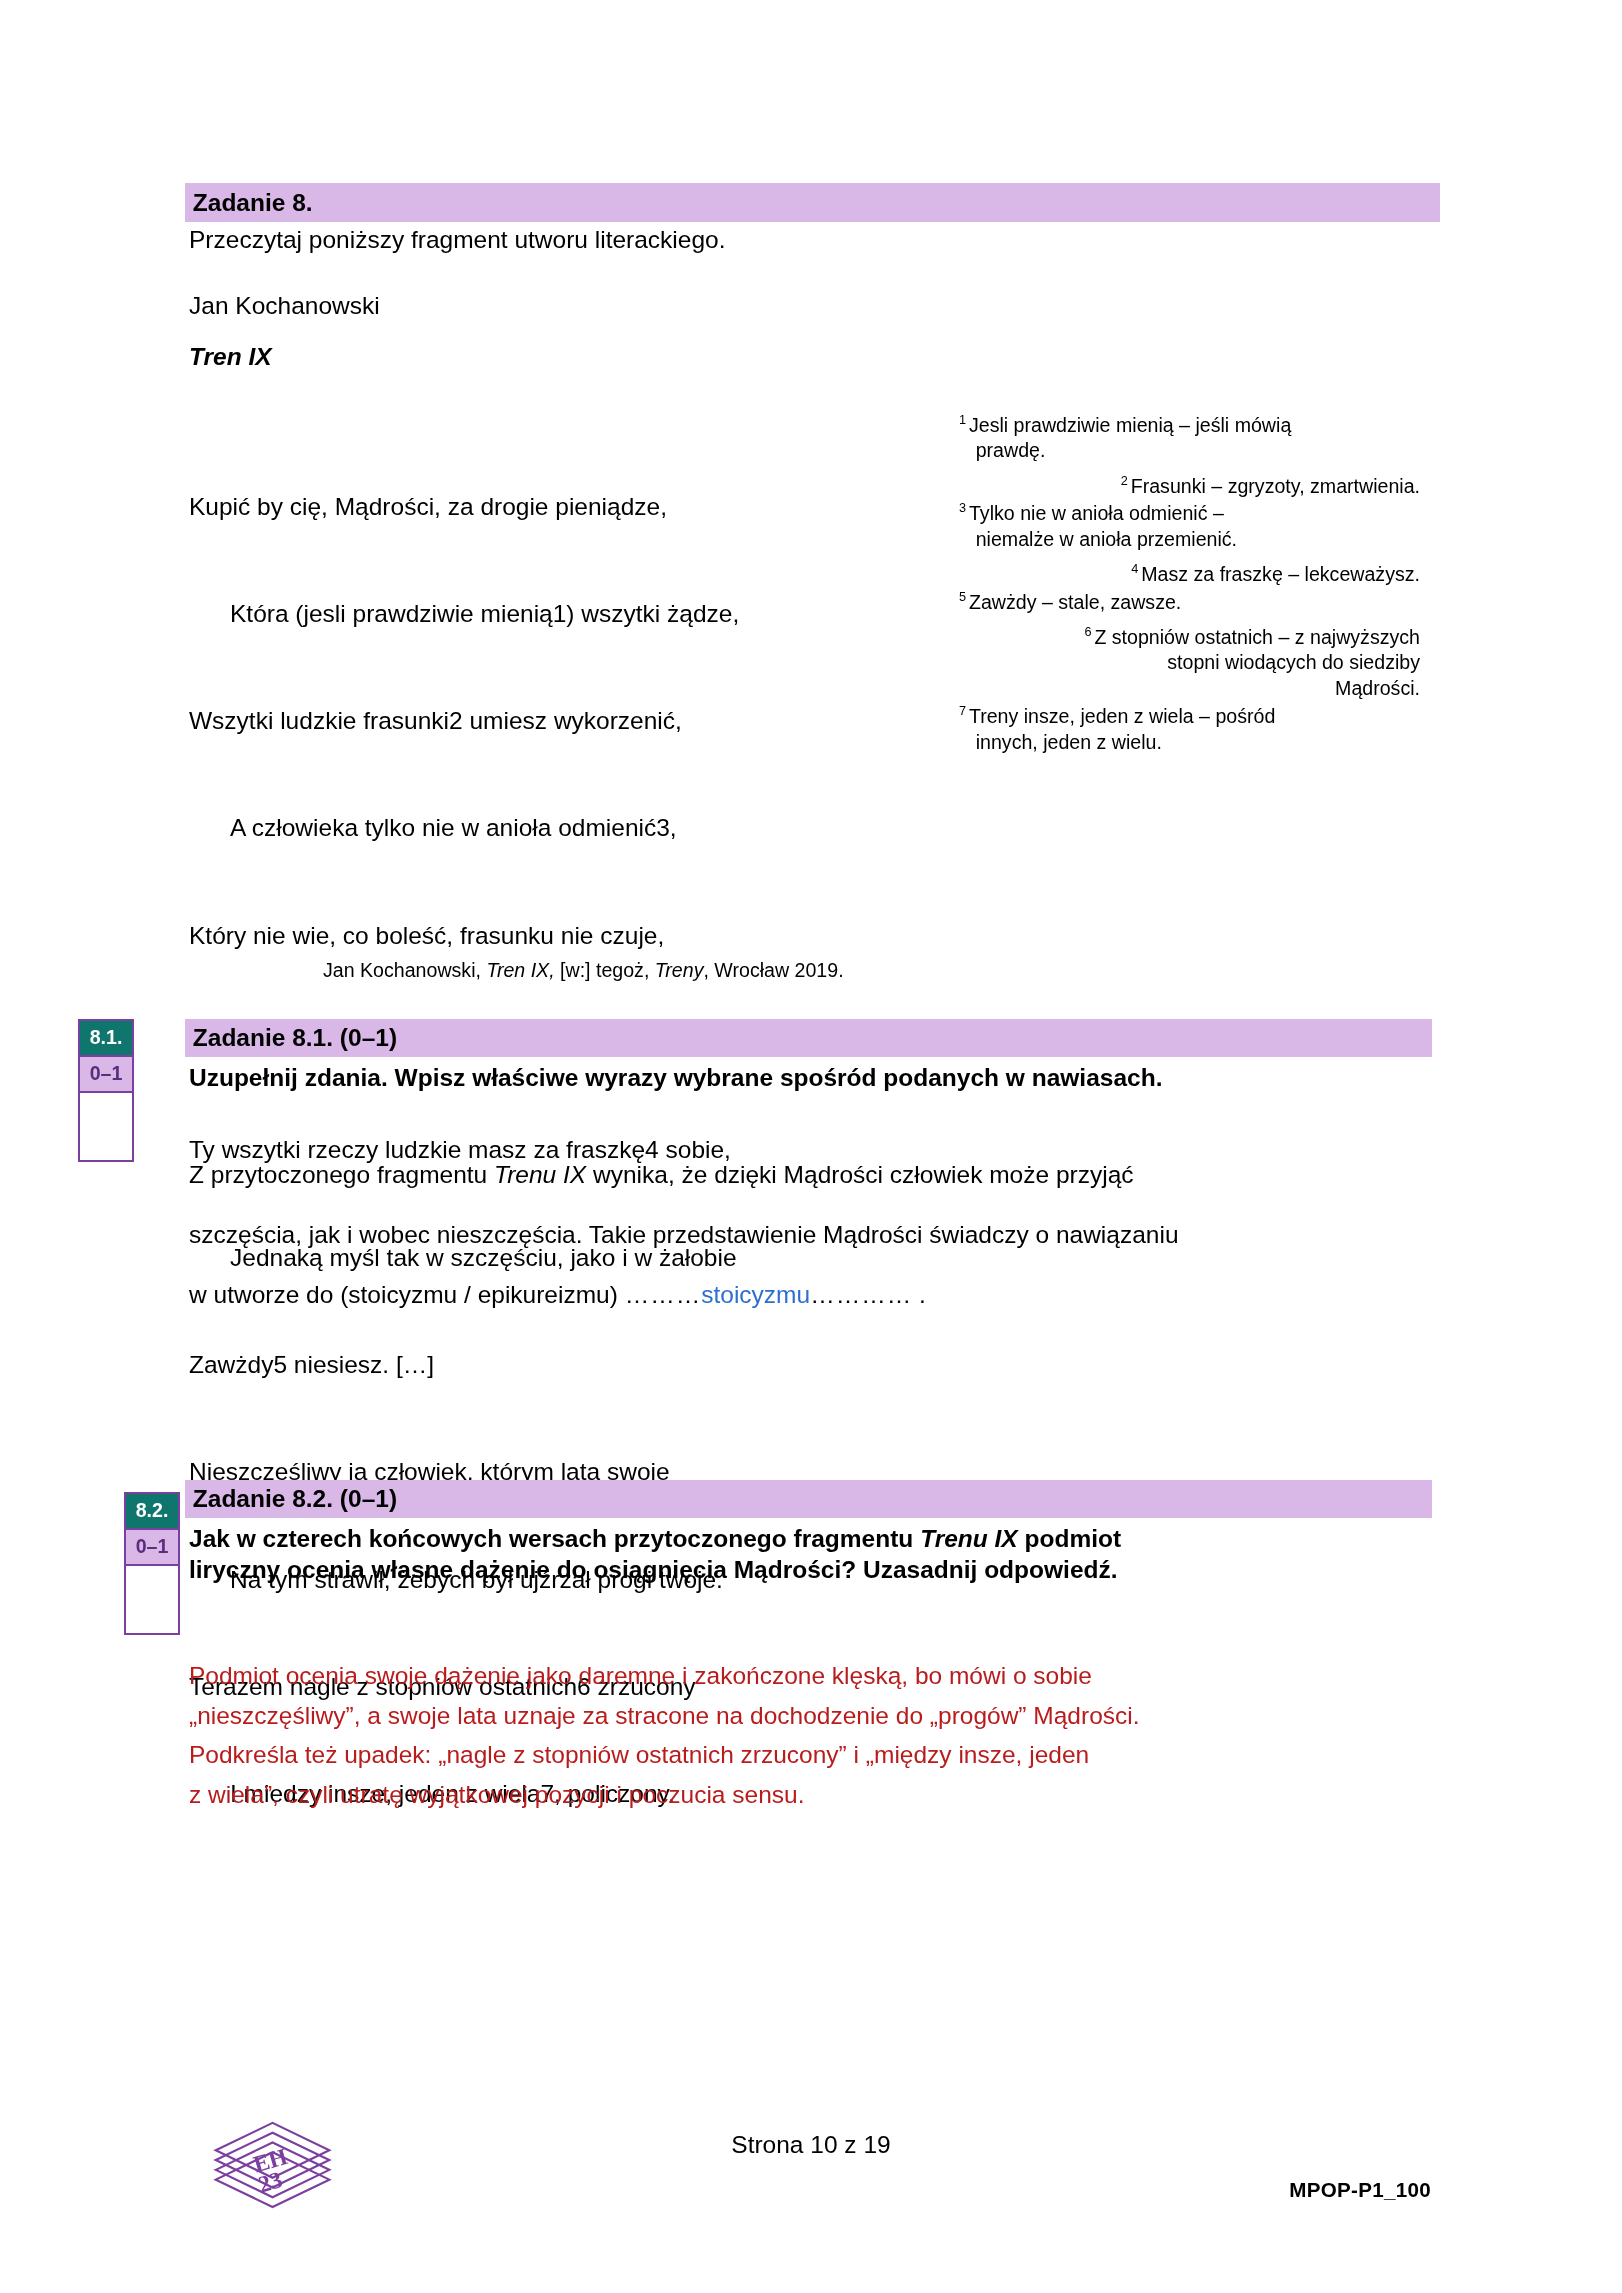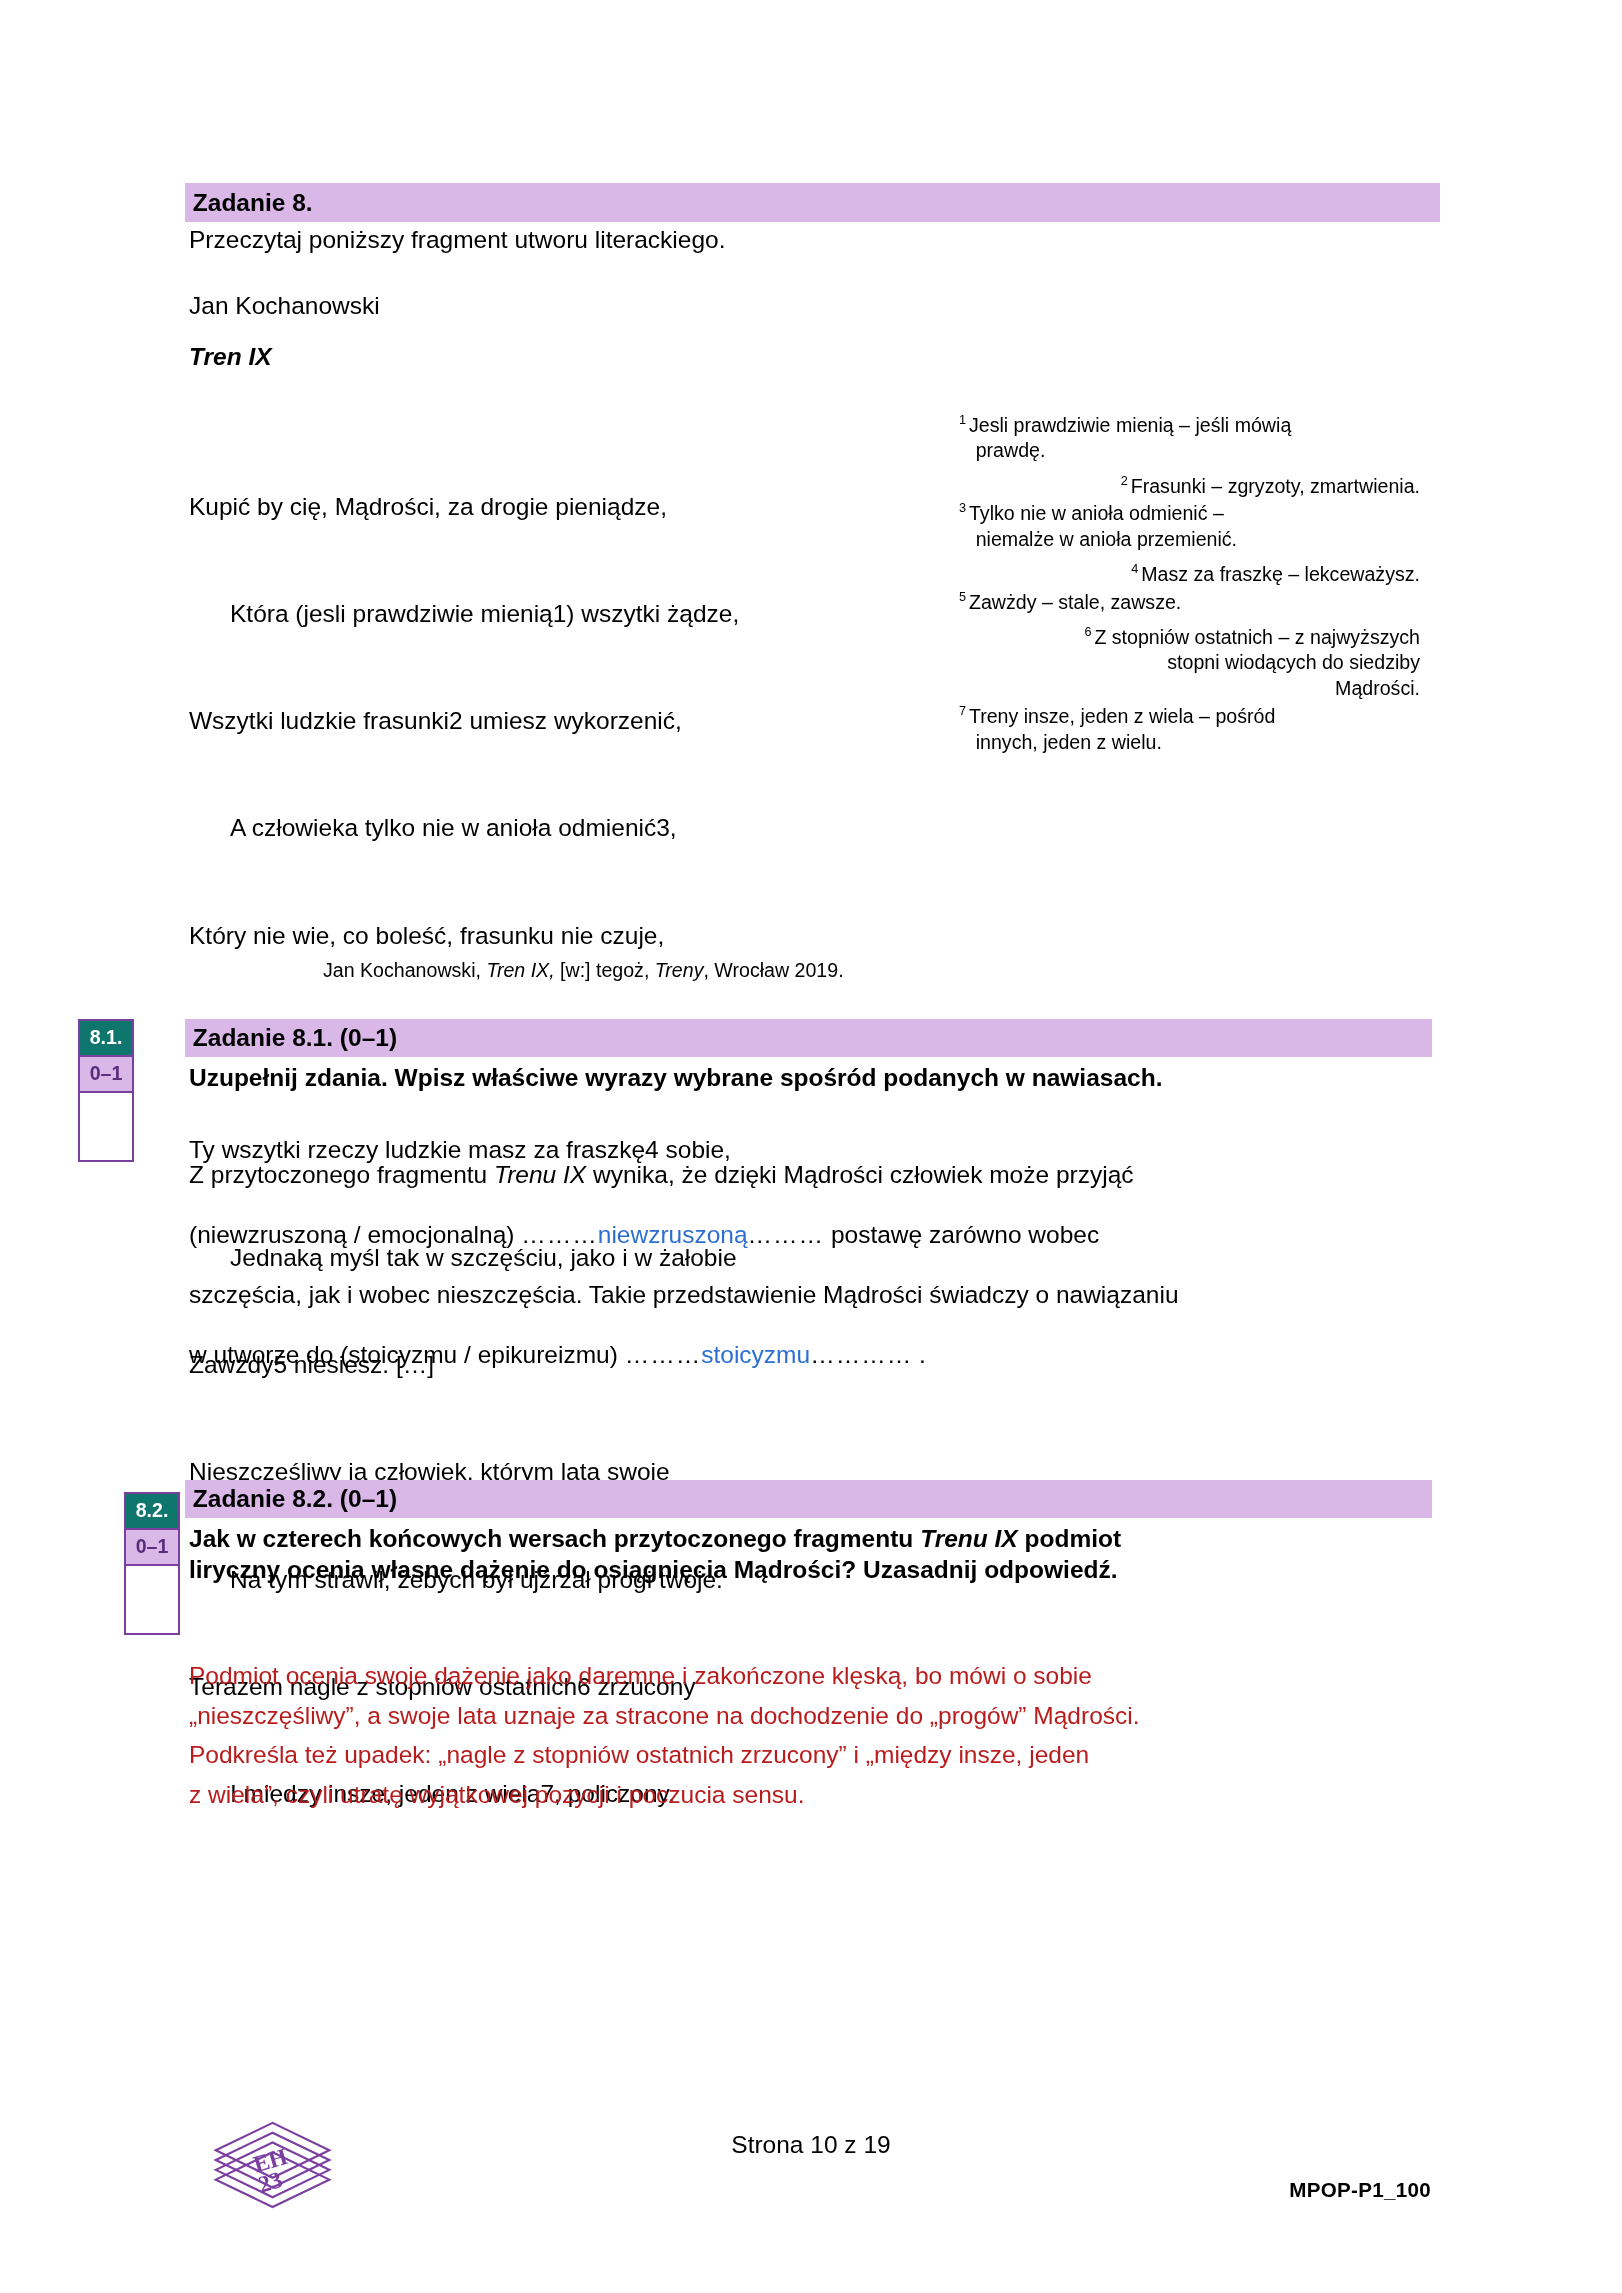--- a/index.html
+++ b/index.html
@@ -196,21 +196,20 @@
     <div class="empty"></div>
   </div>
 
   <div class="task-band" style="top:1019px;">
     <span>Zadanie 8.1. (0–1)</span>
   </div>
   <div class="task-cmd" style="top:1063px;">Uzupełnij zdania. Wpisz właściwe wyrazy wybrane spośród podanych w nawiasach.</div>
 
   <div id="q81-body">
     <span class="ln"><span>Z przytoczonego fragmentu </span><span class="ital">Trenu IX</span><span> wynika, że dzięki Mądrości człowiek może przyjąć</span></span>
-    <span class="ln"><span>(niewzruszoną / emocjonalną) </span><span class="dots">………</span><span class="answer">niewzruszoną</span><span class="dots">………</span><span> postawę zarówno wobec</span></span>
     <span class="ln">szczęścia, jak i wobec nieszczęścia. Takie przedstawienie Mądrości świadczy o nawiązaniu</span>
     <span class="ln"><span>w utworze do (stoicyzmu / epikureizmu) </span><span class="dots">………</span><span class="answer">stoicyzmu</span><span class="dots">…………</span><span> .</span></span>
   </div>
 
   <div class="scorebox" style="left:78px; top:1492px;margin-left:46px;">
     <div class="num">8.2.</div>
     <div class="pts">0–1</div>
     <div class="empty"></div>
   </div>
 

